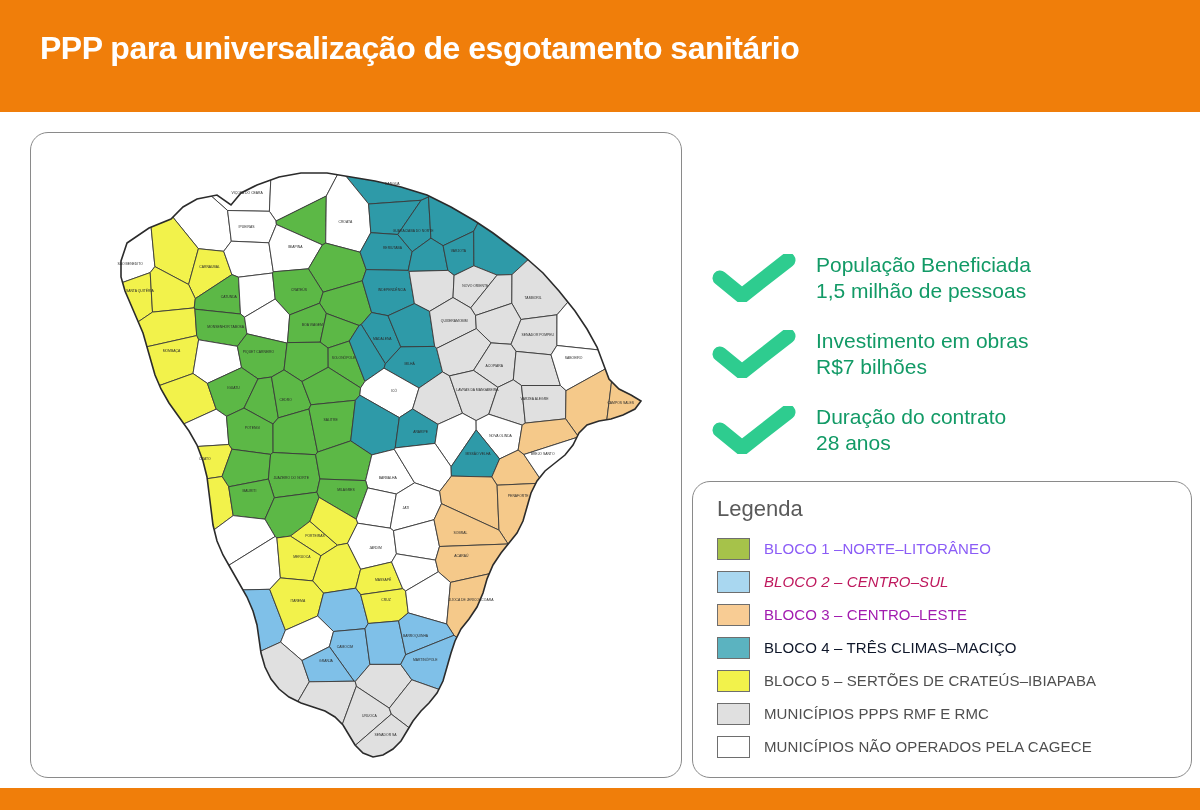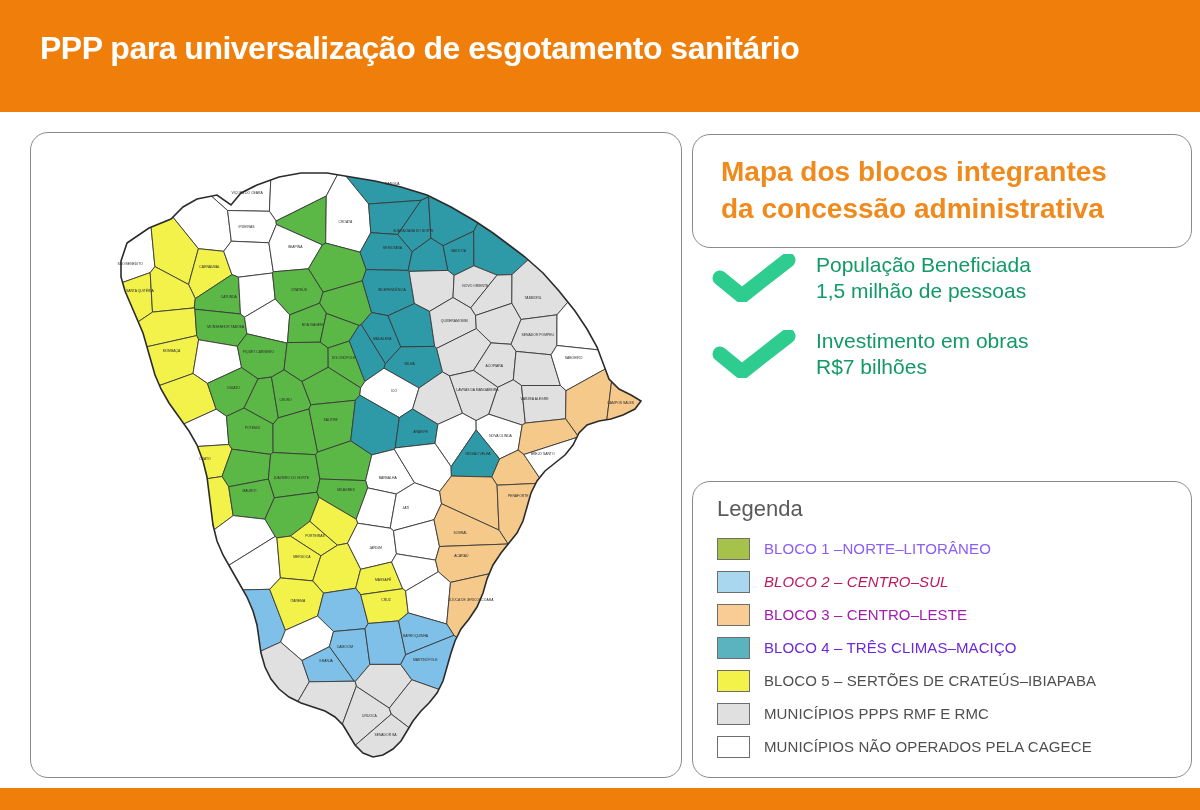--- a/index.html
+++ b/index.html
@@ -276,66 +276,69 @@
           <text x="384.5" y="503.8" text-anchor="middle" font-size="3.4" fill="#2b2b2b" font-family="&quot;Liberation Sans&quot;, sans-serif">BARROQUINHA</text>
           <text x="295.0" y="529.0" text-anchor="middle" font-size="3.4" fill="#2b2b2b" font-family="&quot;Liberation Sans&quot;, sans-serif">GRANJA</text>
           <text x="394.2" y="527.9" text-anchor="middle" font-size="3.4" fill="#2b2b2b" font-family="&quot;Liberation Sans&quot;, sans-serif">MARTINÓPOLE</text>
           <text x="338.4" y="583.8" text-anchor="middle" font-size="3.4" fill="#2b2b2b" font-family="&quot;Liberation Sans&quot;, sans-serif">URUOCA</text>
           <text x="354.5" y="602.6" text-anchor="middle" font-size="3.4" fill="#2b2b2b" font-family="&quot;Liberation Sans&quot;, sans-serif">SENADOR SÁ</text>
         </g>
     <path d="M96.0,110.0 L118.0,95.0 L140.0,86.0 L152.0,74.0 L166.0,66.0 L186.0,62.0 L200.0,72.0 L210.0,60.0 L226.0,52.0 L248.0,44.0 L270.0,40.0 L296.0,40.0 L320.0,44.0 L344.0,48.0 L370.0,54.0 L396.0,62.0 L420.0,74.0 L444.0,88.0 L462.0,100.0 L478.0,112.0 L494.0,124.0 L512.0,140.0 L528.0,158.0 L544.0,178.0 L556.0,196.0 L566.0,214.0 L572.0,230.0 L578.0,246.0 L588.0,256.0 L600.0,262.0 L610.0,268.0 L604.0,276.0 L592.0,282.0 L580.0,286.0 L568.0,288.0 L556.0,292.0 L548.0,300.0 L542.0,312.0 L534.0,322.0 L524.0,330.0 L514.0,338.0 L506.0,348.0 L500.0,360.0 L496.0,374.0 L492.0,388.0 L486.0,400.0 L478.0,410.0 L470.0,420.0 L462.0,432.0 L456.0,446.0 L452.0,460.0 L446.0,474.0 L438.0,486.0 L430.0,496.0 L424.0,508.0 L420.0,520.0 L416.0,534.0 L412.0,548.0 L406.0,560.0 L398.0,570.0 L390.0,578.0 L382.0,588.0 L376.0,598.0 L370.0,608.0 L362.0,616.0 L352.0,622.0 L342.0,624.0 L332.0,620.0 L324.0,612.0 L318.0,602.0 L312.0,592.0 L304.0,584.0 L294.0,578.0 L282.0,574.0 L270.0,570.0 L258.0,564.0 L248.0,556.0 L240.0,546.0 L234.0,534.0 L230.0,520.0 L228.0,506.0 L226.0,492.0 L222.0,478.0 L216.0,464.0 L208.0,450.0 L200.0,436.0 L192.0,422.0 L186.0,408.0 L182.0,392.0 L180.0,376.0 L178.0,360.0 L176.0,344.0 L172.0,328.0 L166.0,312.0 L158.0,298.0 L148.0,284.0 L138.0,270.0 L130.0,256.0 L124.0,242.0 L120.0,228.0 L116.0,214.0 L112.0,200.0 L106.0,186.0 L100.0,172.0 L94.0,158.0 L90.0,144.0 L90.0,128.0 Z" fill="none" stroke="#2b2b2b" stroke-width="1.6"></path>
       </svg>
   </div>
 
-  <div class="card" id="title-card">
-    <div class="title-card-text">
-      <span>Mapa dos blocos integrantes</span><br>
-      <span>da concessão administrativa</span>
-    </div>
-  </div>
 
   <div id="highlights">
     <div class="hl-row r0">
       <svg class="hl-check" viewBox="0 0 84 48">
         <path d="M8 24 L30 42 L76 6" fill="none" stroke="#2ECC8F" stroke-width="15" stroke-linecap="round" stroke-linejoin="round"></path>
       </svg>
       <div class="hl-text">
         <span>População Beneficiada</span>
         <span class="l2">1,5 milhão de pessoas</span>
       </div>
     </div>
     <div class="hl-row r1">
       <svg class="hl-check" viewBox="0 0 84 48">
         <path d="M8 24 L30 42 L76 6" fill="none" stroke="#2ECC8F" stroke-width="15" stroke-linecap="round" stroke-linejoin="round"></path>
       </svg>
       <div class="hl-text">
         <span>Investimento em obras</span>
         <span class="l2">R$7 bilhões</span>
       </div>
     </div>
+    <div class="hl-row r2">
+      <svg class="hl-check" viewBox="0 0 84 48">
+        <path d="M8 24 L30 42 L76 6" fill="none" stroke="#2ECC8F" stroke-width="15" stroke-linecap="round" stroke-linejoin="round"></path>
+      </svg>
+      <div class="hl-text">
+        <span>Duração do contrato</span>
+        <span class="l2">28 anos</span>
+      </div>
+    </div>
   </div>
 
   <div class="card" id="legend-card">
     <div class="legend-title">Legenda</div>
     <div class="legend-list" id="legend-list">
         <div class="legend-row">
           <div class="legend-swatch" style="background: rgb(166, 194, 74);"></div>
           <div class="legend-label" style="color: #8b5cf6;">BLOCO 1 –NORTE–LITORÂNEO</div>
         </div>
         <div class="legend-row">
           <div class="legend-swatch" style="background: rgb(169, 215, 240);"></div>
           <div class="legend-label" style="color: #be185d; font-style: italic;">BLOCO 2 – CENTRO–SUL</div>
         </div>
         <div class="legend-row">
           <div class="legend-swatch" style="background: rgb(248, 204, 148);"></div>
           <div class="legend-label" style="color: #a21caf;">BLOCO 3 – CENTRO–LESTE</div>
         </div>
         <div class="legend-row">
           <div class="legend-swatch" style="background: rgb(91, 179, 192);"></div>
-          <div class="legend-label" style="color: #6d28d9;">BLOCO 4 – TRÊS CLIMAS–MACIÇO</div>
+          <div class="legend-label" style="color: #0f172a;">BLOCO 4 – TRÊS CLIMAS–MACIÇO</div>
         </div>
         <div class="legend-row">
           <div class="legend-swatch" style="background: rgb(242, 242, 75);"></div>
           <div class="legend-label" style="color: rgb(79, 79, 79);">BLOCO 5 – SERTÕES DE CRATEÚS–IBIAPABA</div>
         </div>
         <div class="legend-row">
           <div class="legend-swatch" style="background: rgb(224, 224, 224);"></div>
           <div class="legend-label" style="color: rgb(79, 79, 79);">MUNICÍPIOS PPPS RMF E RMC</div>
         </div>
         <div class="legend-row">

